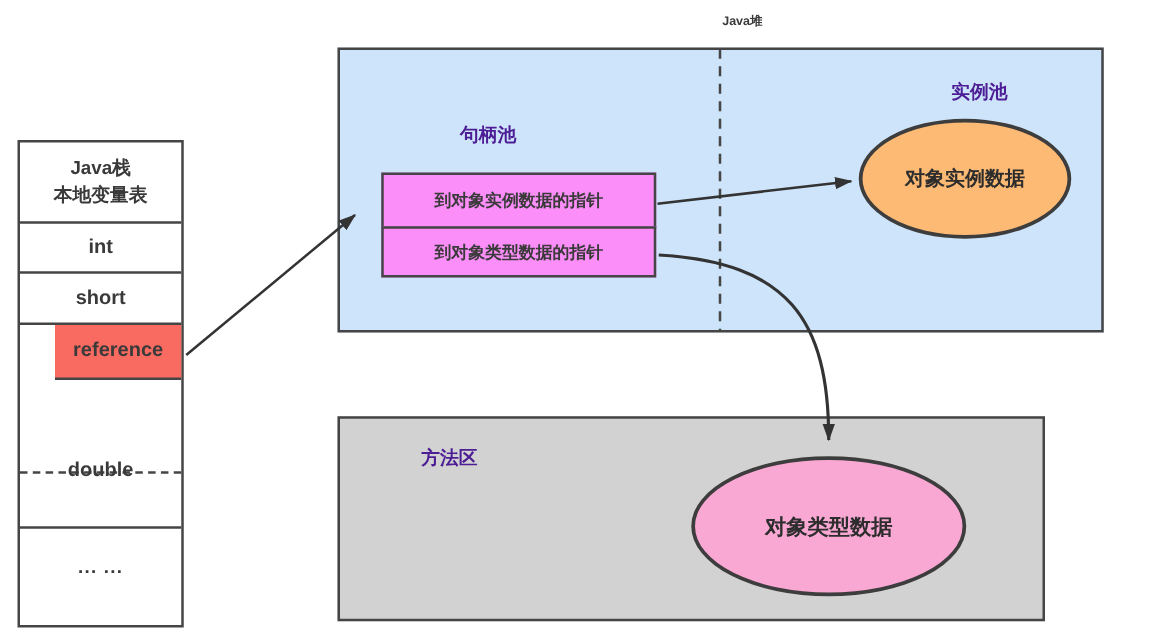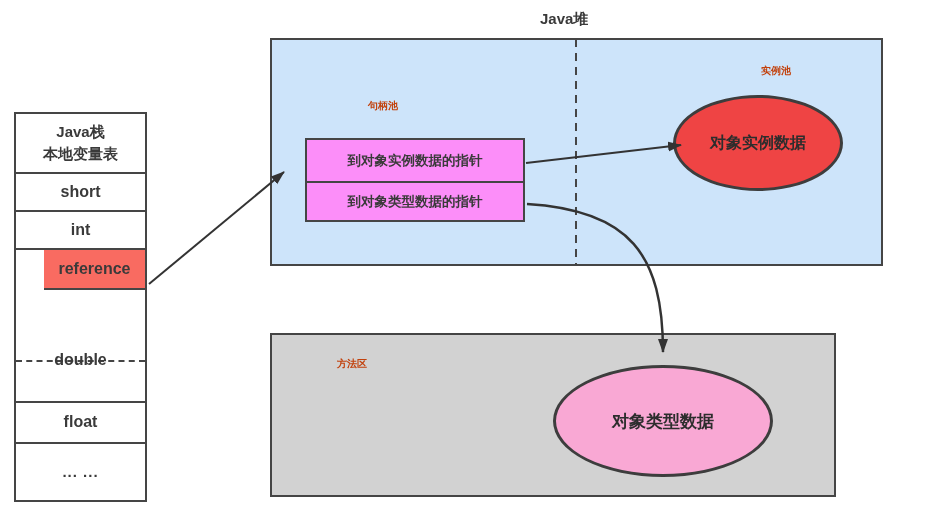--- a/index.html
+++ b/index.html
@@ -45,24 +45,24 @@
 
   
   .heap-box {
     left: 270px; top: 38px; width: 613px; height: 228px;
     background: #cde4fa;
     border: 2px solid #454545;
     box-sizing: border-box;
   }
   .heap-title {
     left: 540px; top: 10px; width: 70px;
-    text-align: left; font-weight: bold; font-size: 15px; color: #3a3a3a;
+    text-align: right; font-weight: bold; font-size: 10px; color: #3a3a3a;
   }
   .pool-label {
-    font-weight: bold; font-size: 10px; color: #c2410c;
+    font-weight: bold; font-size: 15px; color: #4c1d95;
   }
   .handle-pool-label { left: 368px; top: 99px; }
   .instance-pool-label { left: 761px; top: 64px; }
   .method-area-label { left: 337px; top: 357px; }
 
   
   .handle-box {
     width: 220px; height: 45px;
     background: #fc8ef9;
     border: 2px solid #454545;
@@ -75,22 +75,22 @@
 
   
   .ellipse {
     border-radius: 50%;
     border: 3px solid #3d3d3d;
     box-sizing: border-box;
     display: flex; align-items: center; justify-content: center;
     font-weight: bold; color: #2d2d2d;
   }
   .instance-ellipse {
-    left: 673px; top: 95px; width: 170px; height: 96px;
-    background: #ef4444; font-size: 16px;
+    left: 687px; top: 95px; width: 170px; height: 96px;
+    background: #fdba74; font-size: 16px;
   }
   .type-ellipse {
     left: 553px; top: 365px; width: 220px; height: 112px;
     background: #f9a8d4; font-size: 17px;
   }
 
   
   .method-box {
     left: 270px; top: 333px; width: 566px; height: 164px;
     background: #d2d2d2;
@@ -109,35 +109,32 @@
 
 <div class="canvas">
 
   <div class="abs stack-table">
     <div class="stack-cell cell-header">
       <span>
         <span>Java栈</span><br>
         <span>本地变量表</span>
       </span>
     </div>
+    <div class="stack-cell cell-int">
+      <span>int</span>
+    </div>
     <div class="stack-cell cell-short">
       <span>short</span>
-    </div>
-    <div class="stack-cell cell-int">
-      <span>int</span>
     </div>
     <div class="stack-cell cell-reference">
       <span>reference</span>
     </div>
     <div class="stack-cell cell-double">
       <div class="double-dash"></div>
       <span>double</span>
-    </div>
-    <div class="stack-cell cell-float">
-      <span>float</span>
     </div>
     <div class="stack-cell cell-dots">
       <span>... ...</span>
     </div>
   </div>
 
   <div class="abs heap-title">Java堆</div>
   <div class="abs heap-box"></div>
   <div class="abs pool-label handle-pool-label">句柄池</div>
   <div class="abs pool-label instance-pool-label">实例池</div>

